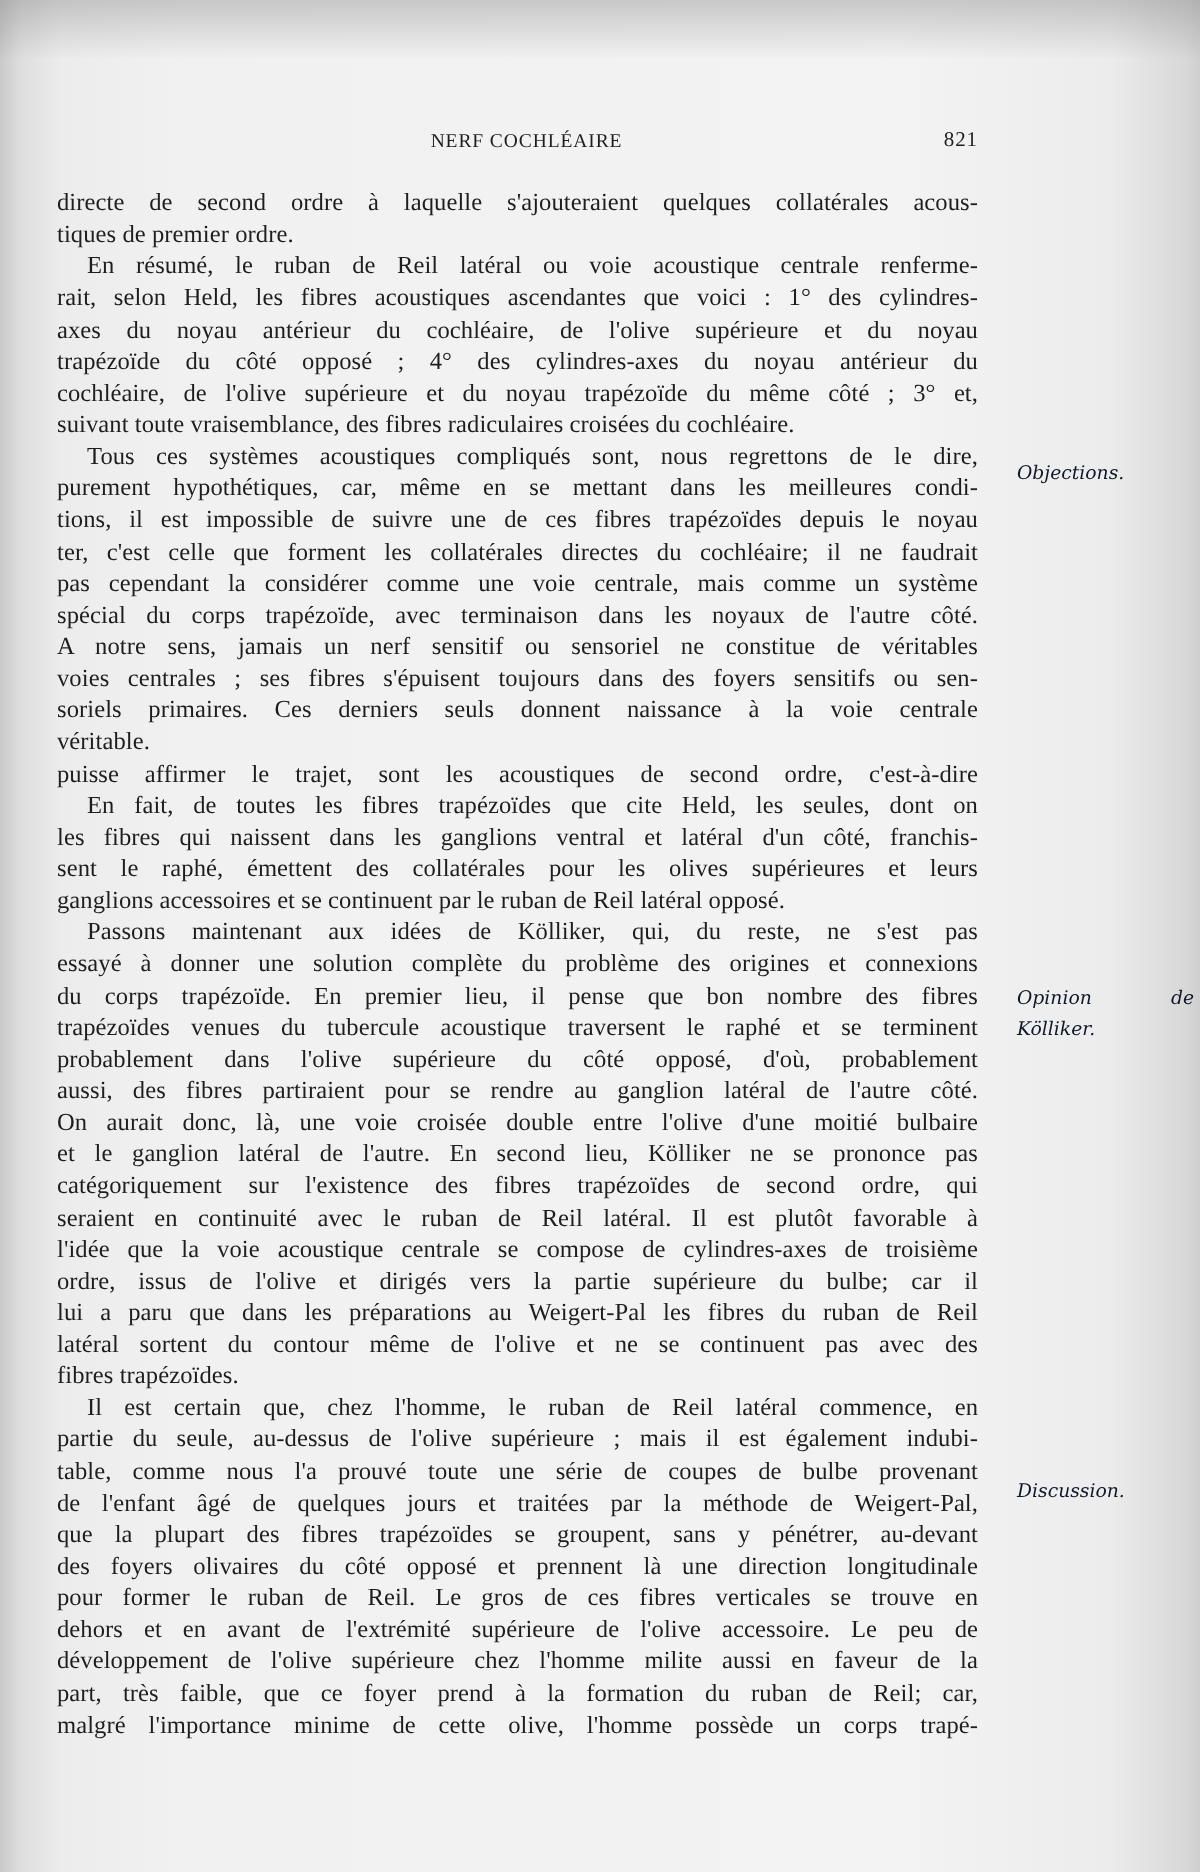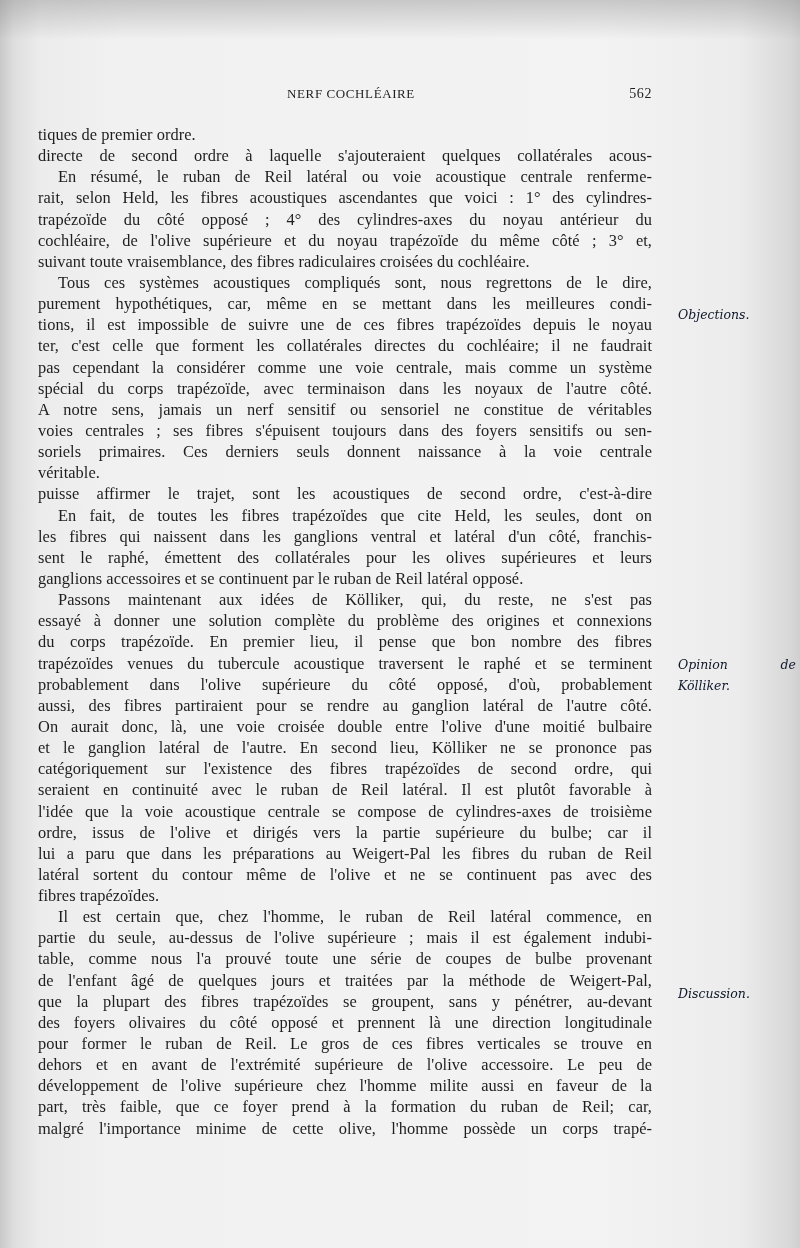--- a/index.html
+++ b/index.html
@@ -36,31 +36,32 @@
     .mn-text { display: block; text-align: justify; text-align-last: justify; }
     .mn-text.last { text-align-last: left; }
   </style>
 </head>
 <body>
 
 <div class="topshade"></div>
 
 <div class="header">
   <span class="running-title">NERF COCHLÉAIRE</span>
-  <span class="page-number">562</span>
+  <span class="page-number">821</span>
 </div>
 
 <div class="body-text">
   <p>
+    <span class="line">directe de second ordre à laquelle s'ajouteraient quelques collatérales acous-</span>
     <span class="line last">tiques de premier ordre.</span>
-    <span class="line">directe de second ordre à laquelle s'ajouteraient quelques collatérales acous-</span>
   </p>
   <p>
     <span class="line" style="padding-left:20px">En résumé, le ruban de Reil latéral ou voie acoustique centrale renferme-</span>
     <span class="line">rait, selon Held, les fibres acoustiques ascendantes que voici : 1° des cylindres-</span>
+    <span class="line">axes du noyau antérieur du cochléaire, de l'olive supérieure et du noyau</span>
     <span class="line">trapézoïde du côté opposé ; 4° des cylindres-axes du noyau antérieur du</span>
     <span class="line">cochléaire, de l'olive supérieure et du noyau trapézoïde du même côté ; 3° et,</span>
     <span class="line last">suivant toute vraisemblance, des fibres radiculaires croisées du cochléaire.</span>
   </p>
   <p>
     <span class="line" style="padding-left:20px">Tous ces systèmes acoustiques compliqués sont, nous regrettons de le dire,</span>
     <span class="line">purement hypothétiques, car, même en se mettant dans les meilleures condi-</span>
     <span class="line">tions, il est impossible de suivre une de ces fibres trapézoïdes depuis le noyau</span>
     <span class="line">ter, c'est celle que forment les collatérales directes du cochléaire; il ne faudrait</span>
     <span class="line">pas cependant la considérer comme une voie centrale, mais comme un système</span>

